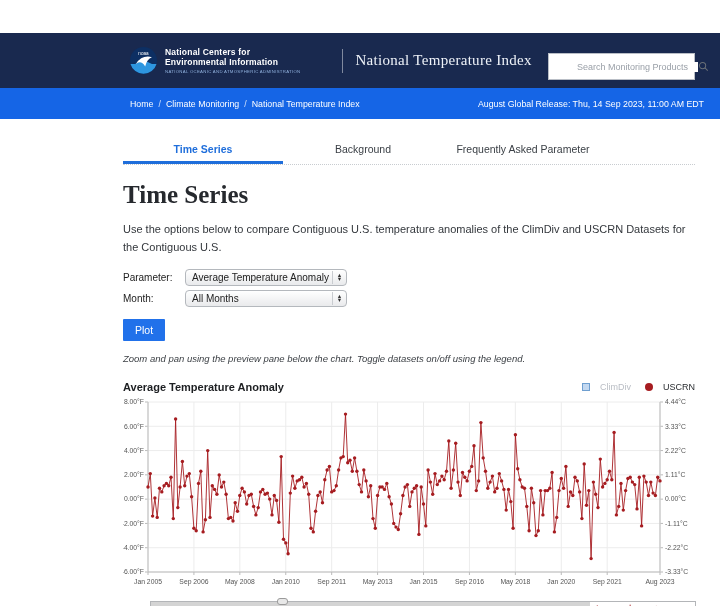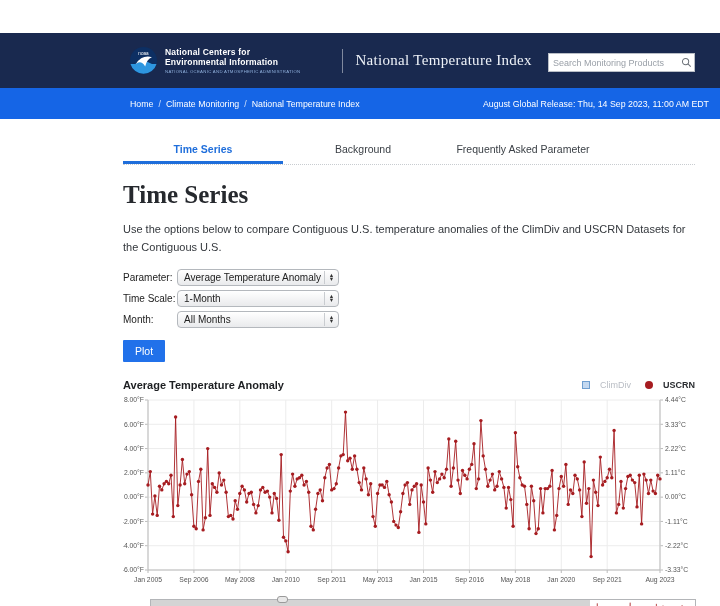--- a/index.html
+++ b/index.html
@@ -7,51 +7,51 @@
     font-family:"Liberation Sans", sans-serif; }
 
   
   .site-header { height:55px; background:#19294f; display:flex; align-items:center; position:relative;margin-top:33px; }
   .logo-wrap { margin-left:130px; display:flex; align-items:center; }
   .org-block { margin-left:8px; color:#fff; }
   .org-line { font-size:8.5px; font-weight:bold; line-height:1.18; letter-spacing:.2px; }
   .org-sub { font-size:4.3px; color:#8fb0dc; margin-top:2px; letter-spacing:.3px; }
   .hdr-divider { width:1px; height:24px; background:rgba(255,255,255,.45); margin:0 12px 0 42px; }
   .hdr-title { font-family:"Liberation Serif", serif; font-size:15px; color:#eef2f8; letter-spacing:.3px; }
-  .search-box { position:absolute; right:25px; top:20px; width:147px; height:19px; background:#fff;
-    border:1px solid #b9bec6; display:flex; align-items:center; }
+  .search-box { position:absolute; right:25px; top:20px; width:147px; height:27px; background:#fff;
+    border:1px solid #b9bec6; display:flex; align-items:center;padding-left:24px; }
   .search-box input { flex:1; border:none; outline:none; font-size:9px; color:#444; padding:0 4px;
     font-family:"Liberation Sans", sans-serif; }
   .search-box input::placeholder { color:#9aa0a8; }
   .search-ico { width:16px; display:flex; align-items:center; justify-content:center; cursor:pointer; }
 
   
   .bluebar { height:31px; background:#1565e6; color:#fff; display:flex; align-items:center;
-    justify-content:space-between; padding:0 11px 0 130px; }
+    justify-content:space-between; padding:0 16px 0 130px; }
   .crumbs { font-size:8.8px; display:flex; gap:5px; align-items:center; }
   .crumbs a { color:#fff; text-decoration:none; cursor:pointer; }
   .crumb-sep { color:#cfe0fb; }
   .release { font-size:8.8px; color:#fff; }
 
   
   .content { margin:0 25px 0 123px; }
 
   .tabs { display:flex; width:480px; margin-top:19px; }
   .tab { width:160px; text-align:center; font-size:10.5px; color:#3b4046; padding:5px 0 7px;
     cursor:pointer; position:relative; }
   .tab.active { color:#1f6edb; font-weight:bold; }
   .tab.active::after { content:""; position:absolute; left:0; right:0; bottom:-2px; height:3px; background:#1f6edb; }
   .tabrule { width:572px; border-bottom:1px dotted #c8ccd0; margin-top:2px; }
 
   h1.page-h { font-family:"Liberation Serif", serif; font-size:25px; font-weight:bold; color:#26292e; margin-top:16px; }
 
   .desc { font-size:11px; color:#33373c; line-height:1.6; margin-top:12px; max-width:585px; }
 
   .form { margin-top:13px; }
-  .frow { display:flex; align-items:center; margin-bottom:4px; }
+  .frow { display:flex; align-items:center; margin-bottom:4px;gap:8px; }
   .flabel { width:54px; font-size:10px; color:#222; }
   .fselect { width:162px; height:17px; border:1px solid #b4b8bd; border-radius:4px;
     background:linear-gradient(#ffffff,#e9eaec); display:flex; align-items:center; cursor:pointer; }
   .fselect .val { flex:1; font-size:10px; color:#222; padding-left:6px; white-space:nowrap; overflow:hidden; }
   .stepper { width:14px; display:flex; flex-direction:column; align-items:center; line-height:.6;
     color:#333; font-size:5.5px; border-left:1px solid #c9ccd0; height:13px; justify-content:center; gap:1px;}
   .plot-btn { margin-top:8px; background:#2171ea; color:#fff; border:none; border-radius:1px;
     font-size:10.5px; padding:5px 12px; cursor:pointer; font-family:"Liberation Sans", sans-serif; }
   .note { margin-top:12px; font-size:9.5px; font-style:italic; color:#3c4045; }
 
@@ -130,60 +130,51 @@
 
   <h1 class="page-h">Time Series</h1>
 
   <p class="desc">Use the options below to compare Contiguous U.S. temperature anomalies of the ClimDiv and USCRN Datasets for the Contiguous U.S.</p>
 
   <div class="form">
     <div class="frow">
       <span class="flabel">Parameter:</span>
       <div class="fselect">
         <span class="val">Average Temperature Anomaly</span>
-        <span class="stepper">
-            <span>▲</span>
-            <span>▼</span>
-          </span>
-      </div>
-    </div>
-    <div class="frow">
-      <span class="flabel">Time Scale:</span>
-      <div class="fselect">
-        <span class="val">1-Month</span>
         <span class="stepper">
             <span>▲</span>
             <span>▼</span>
           </span>
       </div>
     </div>
     <div class="frow">
       <span class="flabel">Month:</span>
       <div class="fselect">
         <span class="val">All Months</span>
         <span class="stepper">
             <span>▲</span>
             <span>▼</span>
           </span>
       </div>
     </div>
     <button class="plot-btn">Plot</button>
   </div>
 
+  <p class="note">Zoom and pan using the preview pane below the chart. Toggle datasets on/off using the legend.</p>
 
   <div class="chart-head">
     <div class="chart-title">Average Temperature Anomaly</div>
     <div class="legend">
       <div class="leg-item leg-muted">
         <span class="leg-sq"></span>
         <span>ClimDiv</span>
       </div>
       <div class="leg-item leg-on">
         <span class="leg-dot"></span>
-        <span style="font-weight:bold">USCRN</span>
+        <span style="font-weight:normal">USCRN</span>
       </div>
     </div>
   </div>
 
   <div class="chart-svg-wrap" id="main-chart"><svg width="572" height="192" viewBox="0 0 572 192">
         <line x1="25" y1="5" x2="537" y2="5" stroke="#ececec" stroke-width="1"></line>
         <line x1="22" y1="5" x2="25" y2="5" stroke="#bbb" stroke-width="1"></line>
         <line x1="537" y1="5" x2="540" y2="5" stroke="#bbb" stroke-width="1"></line>
         <text x="21" y="7.3" text-anchor="end" font-size="6.8" fill="#555">8.00°F</text>
         <text x="542" y="7.3" font-size="6.8" fill="#555">4.44°C</text>

